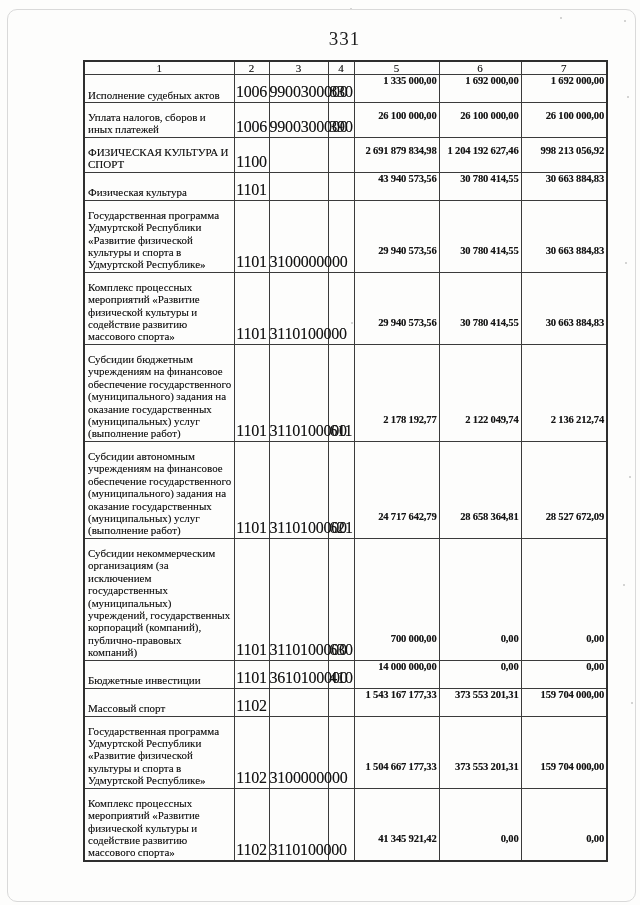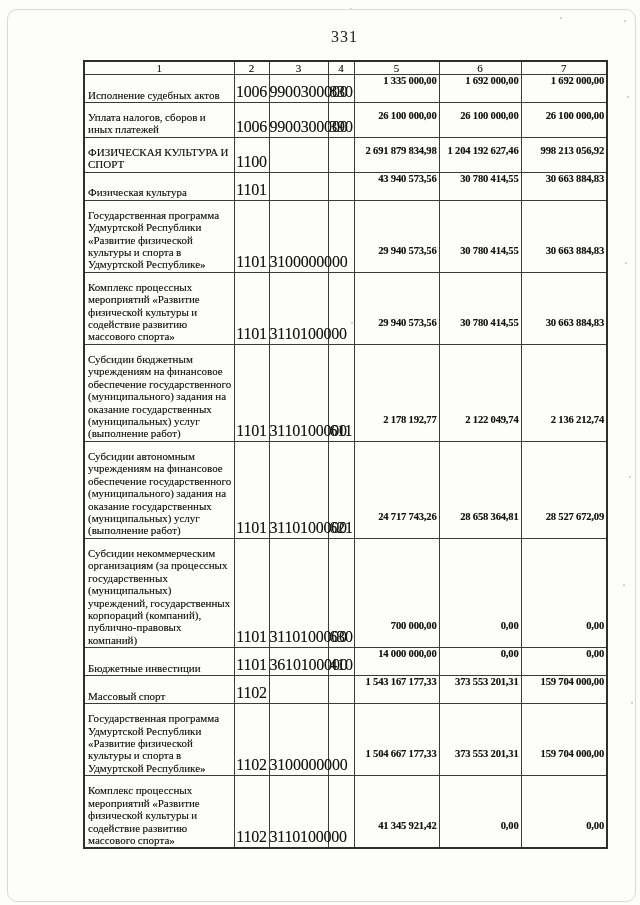--- a/index.html
+++ b/index.html
@@ -25,21 +25,21 @@
     border: 1px solid #d9d9d9;
     border-radius: 10px;
     pointer-events: none;
   }
   .page-number {
     position: absolute;
     top: 28px;
     left: 83px;
     width: 523px;
     text-align: center;
-    font-size: 16px;
+    font-size: 19px;
     letter-spacing: 1px;
     color: #1d1d1d;
   }
   table.budget-table {
     position: absolute;
     top: 60px;
     left: 83px;
     width: 523px;
     border-collapse: collapse;
     table-layout: fixed;
@@ -190,26 +190,26 @@
         <td class="c-code">611</td>
         <td class="c-amt">2 178 192,77</td>
         <td class="c-amt">2 122 049,74</td>
         <td class="c-amt">2 136 212,74</td>
       </tr>
       <tr>
         <td class="c-name">Субсидии автономным учреждениям на финансовое обеспечение государственного (муниципального) задания на оказание государственных (муниципальных) услуг (выполнение работ)</td>
         <td class="c-code">1101</td>
         <td class="c-code">3110100000</td>
         <td class="c-code">621</td>
-        <td class="c-amt">24 717 743,26</td>
+        <td class="c-amt">24 717 642,79</td>
         <td class="c-amt">28 658 364,81</td>
         <td class="c-amt">28 527 672,09</td>
       </tr>
       <tr>
-        <td class="c-name">Субсидии некоммерческим организациям (за процессных государственных (муниципальных) учреждений, государственных корпораций (компаний), публично-правовых компаний)</td>
+        <td class="c-name">Субсидии некоммерческим организациям (за исключением государственных (муниципальных) учреждений, государственных корпораций (компаний), публично-правовых компаний)</td>
         <td class="c-code">1101</td>
         <td class="c-code">3110100000</td>
         <td class="c-code">630</td>
         <td class="c-amt">700 000,00</td>
         <td class="c-amt">0,00</td>
         <td class="c-amt">0,00</td>
       </tr>
       <tr>
         <td class="c-name">Бюджетные инвестиции</td>
         <td class="c-code">1101</td>

